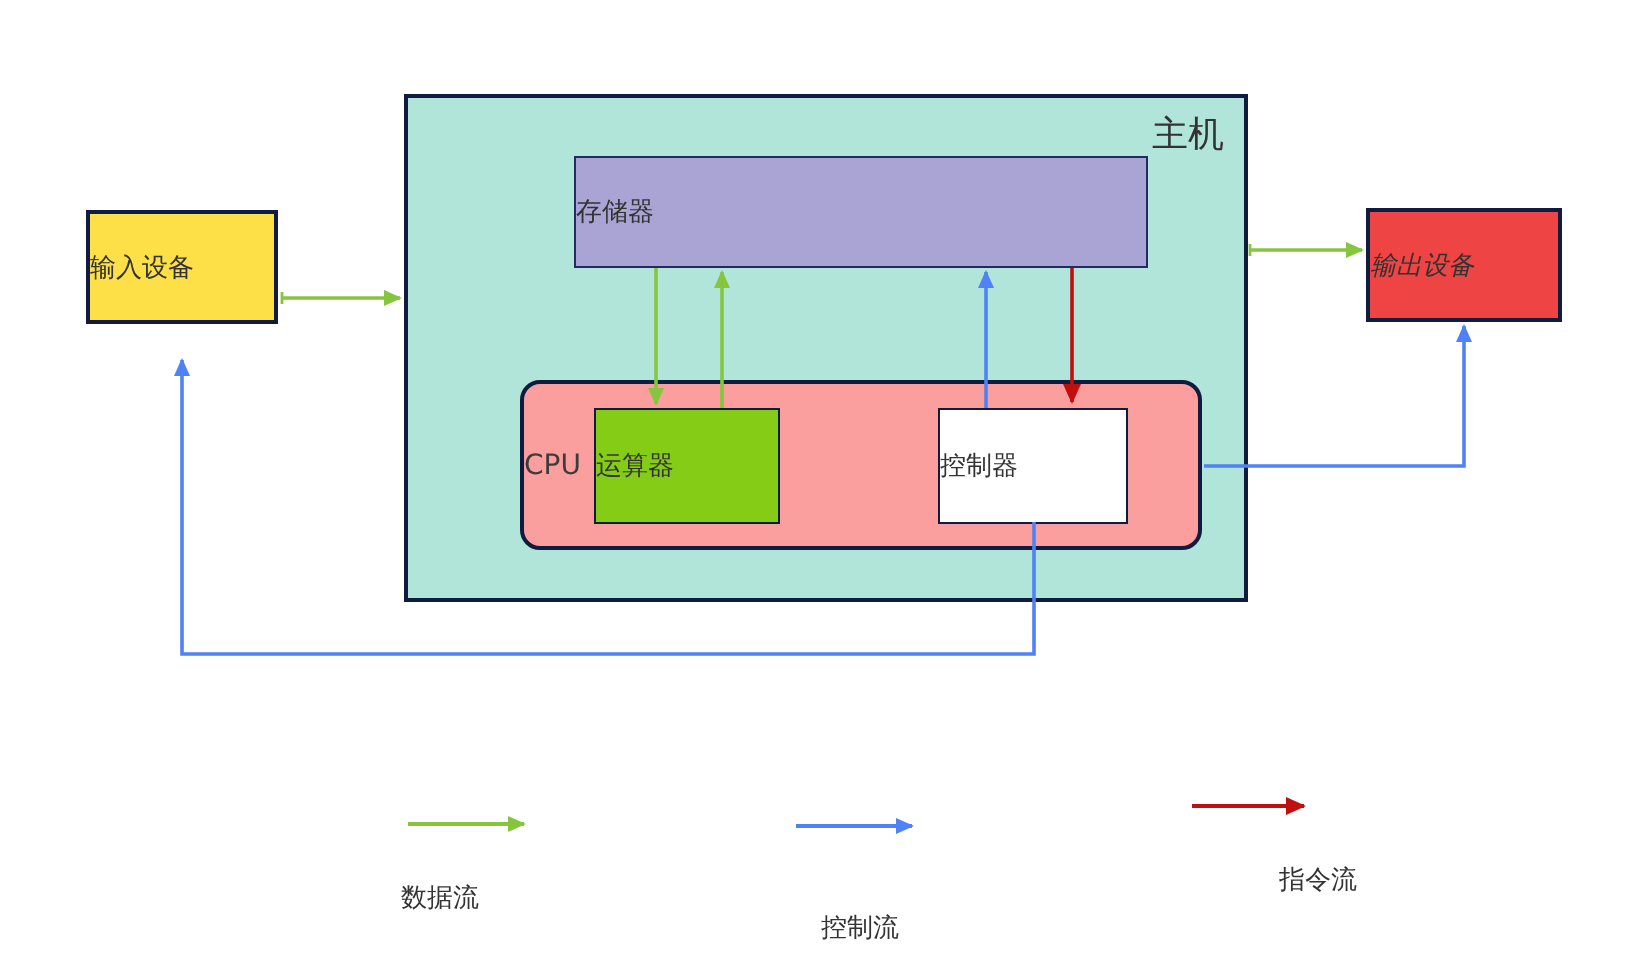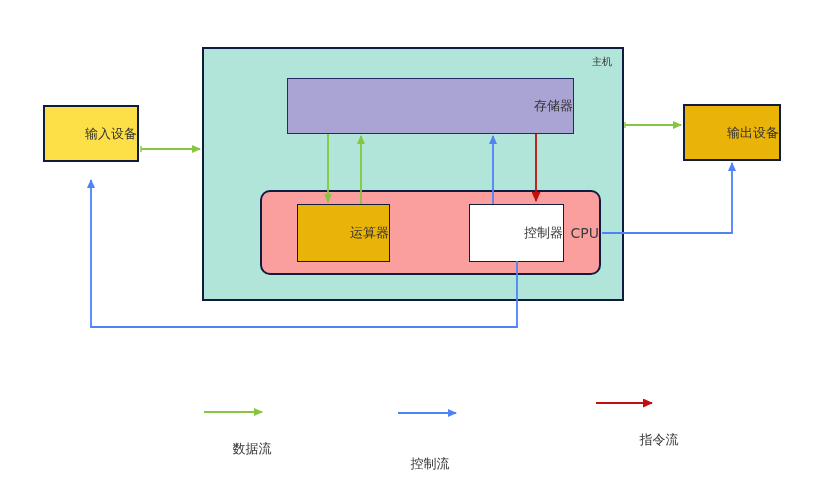--- a/index.html
+++ b/index.html
@@ -6,54 +6,54 @@
   .canvas{
     position:relative;
     width:818px;height:485px;
     background:#ffffff;
     font-family:"DejaVu Sans","Liberation Sans",sans-serif;
     overflow:hidden;
   }
   .node{
     position:absolute;
     box-sizing:border-box;
-    display:flex;align-items:center;justify-content:flex-end;
+    display:flex;align-items:center;justify-content:flex-start;
     font-size:13px;color:#333333;
     text-align:center;
   }
   .host{
     left:202px;top:47px;width:422px;height:254px;
     background:#b2e5da;border:2px solid #0f1c3f;
     justify-content:flex-end;align-items:flex-start;
   }
-  .host-label{padding:6px 10px 0 0;font-size:10px;color:#333;}
+  .host-label{padding:6px 10px 0 0;font-size:18px;color:#333;}
   .memory{
     left:287px;top:78px;width:287px;height:56px;
     background:#a9a4d4;border:1.5px solid #232a63;
   }
   .cpu{
     left:260px;top:190px;width:341px;height:85px;
     background:#fb9f9e;border:2px solid #0f1c3f;border-radius:10px;
     font-size:14px;color:#3c3c3c;
   }
   .alu{
     left:297px;top:204px;width:93px;height:58px;
-    background:#eab308;border:1.5px solid #0f1c3f;
+    background:#84cc16;border:1.5px solid #0f1c3f;
   }
   .controller{
     left:469px;top:204px;width:95px;height:58px;
-    background:#ffffff;border:1.5px solid #0f1c3f;padding-left:27px;
+    background:#ffffff;border:1.5px solid #0f1c3f;
   }
   .input-device{
     left:43px;top:105px;width:96px;height:57px;
     background:#fde047;border:2px solid #0f1c3f;
   }
   .output-device{
     left:683px;top:104px;width:98px;height:57px;
-    background:#eab308;border:2px solid #0f1c3f;
+    background:#ef4444;border:2px solid #0f1c3f;font-style:italic;
   }
   .wires{position:absolute;left:0;top:0;width:818px;height:485px;pointer-events:none;}
   .legend-label{
     position:absolute;
     transform:translateX(-50%);
     font-size:13px;color:#333333;white-space:nowrap;
   }
 </style>
 </head>
 <body>
@@ -112,17 +112,17 @@
     <path d="M602,233 L732,233 L732,163" stroke="#4f82f7" stroke-width="1.8" fill="none" marker-end="url(#ah-blue)"></path>
     <path d="M517,261 L517,327 L91,327 L91,180" stroke="#4f82f7" stroke-width="1.8" fill="none" marker-end="url(#ah-blue)"></path>
 
     <path d="M536,134 L536,201" stroke="#c00f0f" stroke-width="1.8" fill="none" marker-end="url(#ah-red)"></path>
 
     <path d="M204,412 L262,412" stroke="#86c63e" stroke-width="2" fill="none" marker-end="url(#ah-green)"></path>
     <path d="M398,413 L456,413" stroke="#4f82f7" stroke-width="2" fill="none" marker-end="url(#ah-blue)"></path>
     <path d="M596,403 L652,403" stroke="#c00f0f" stroke-width="2" fill="none" marker-end="url(#ah-red)"></path>
   </svg>
 
-  <div class="legend-label" style="left:252px;top:440px;">数据流</div>
+  <div class="legend-label" style="left:220px;top:440px;">数据流</div>
   <div class="legend-label" style="left:430px;top:455px;">控制流</div>
   <div class="legend-label" style="left:627px;top:431px;margin-left:32px;">指令流</div>
 
 </div>
 
 </body></html>

